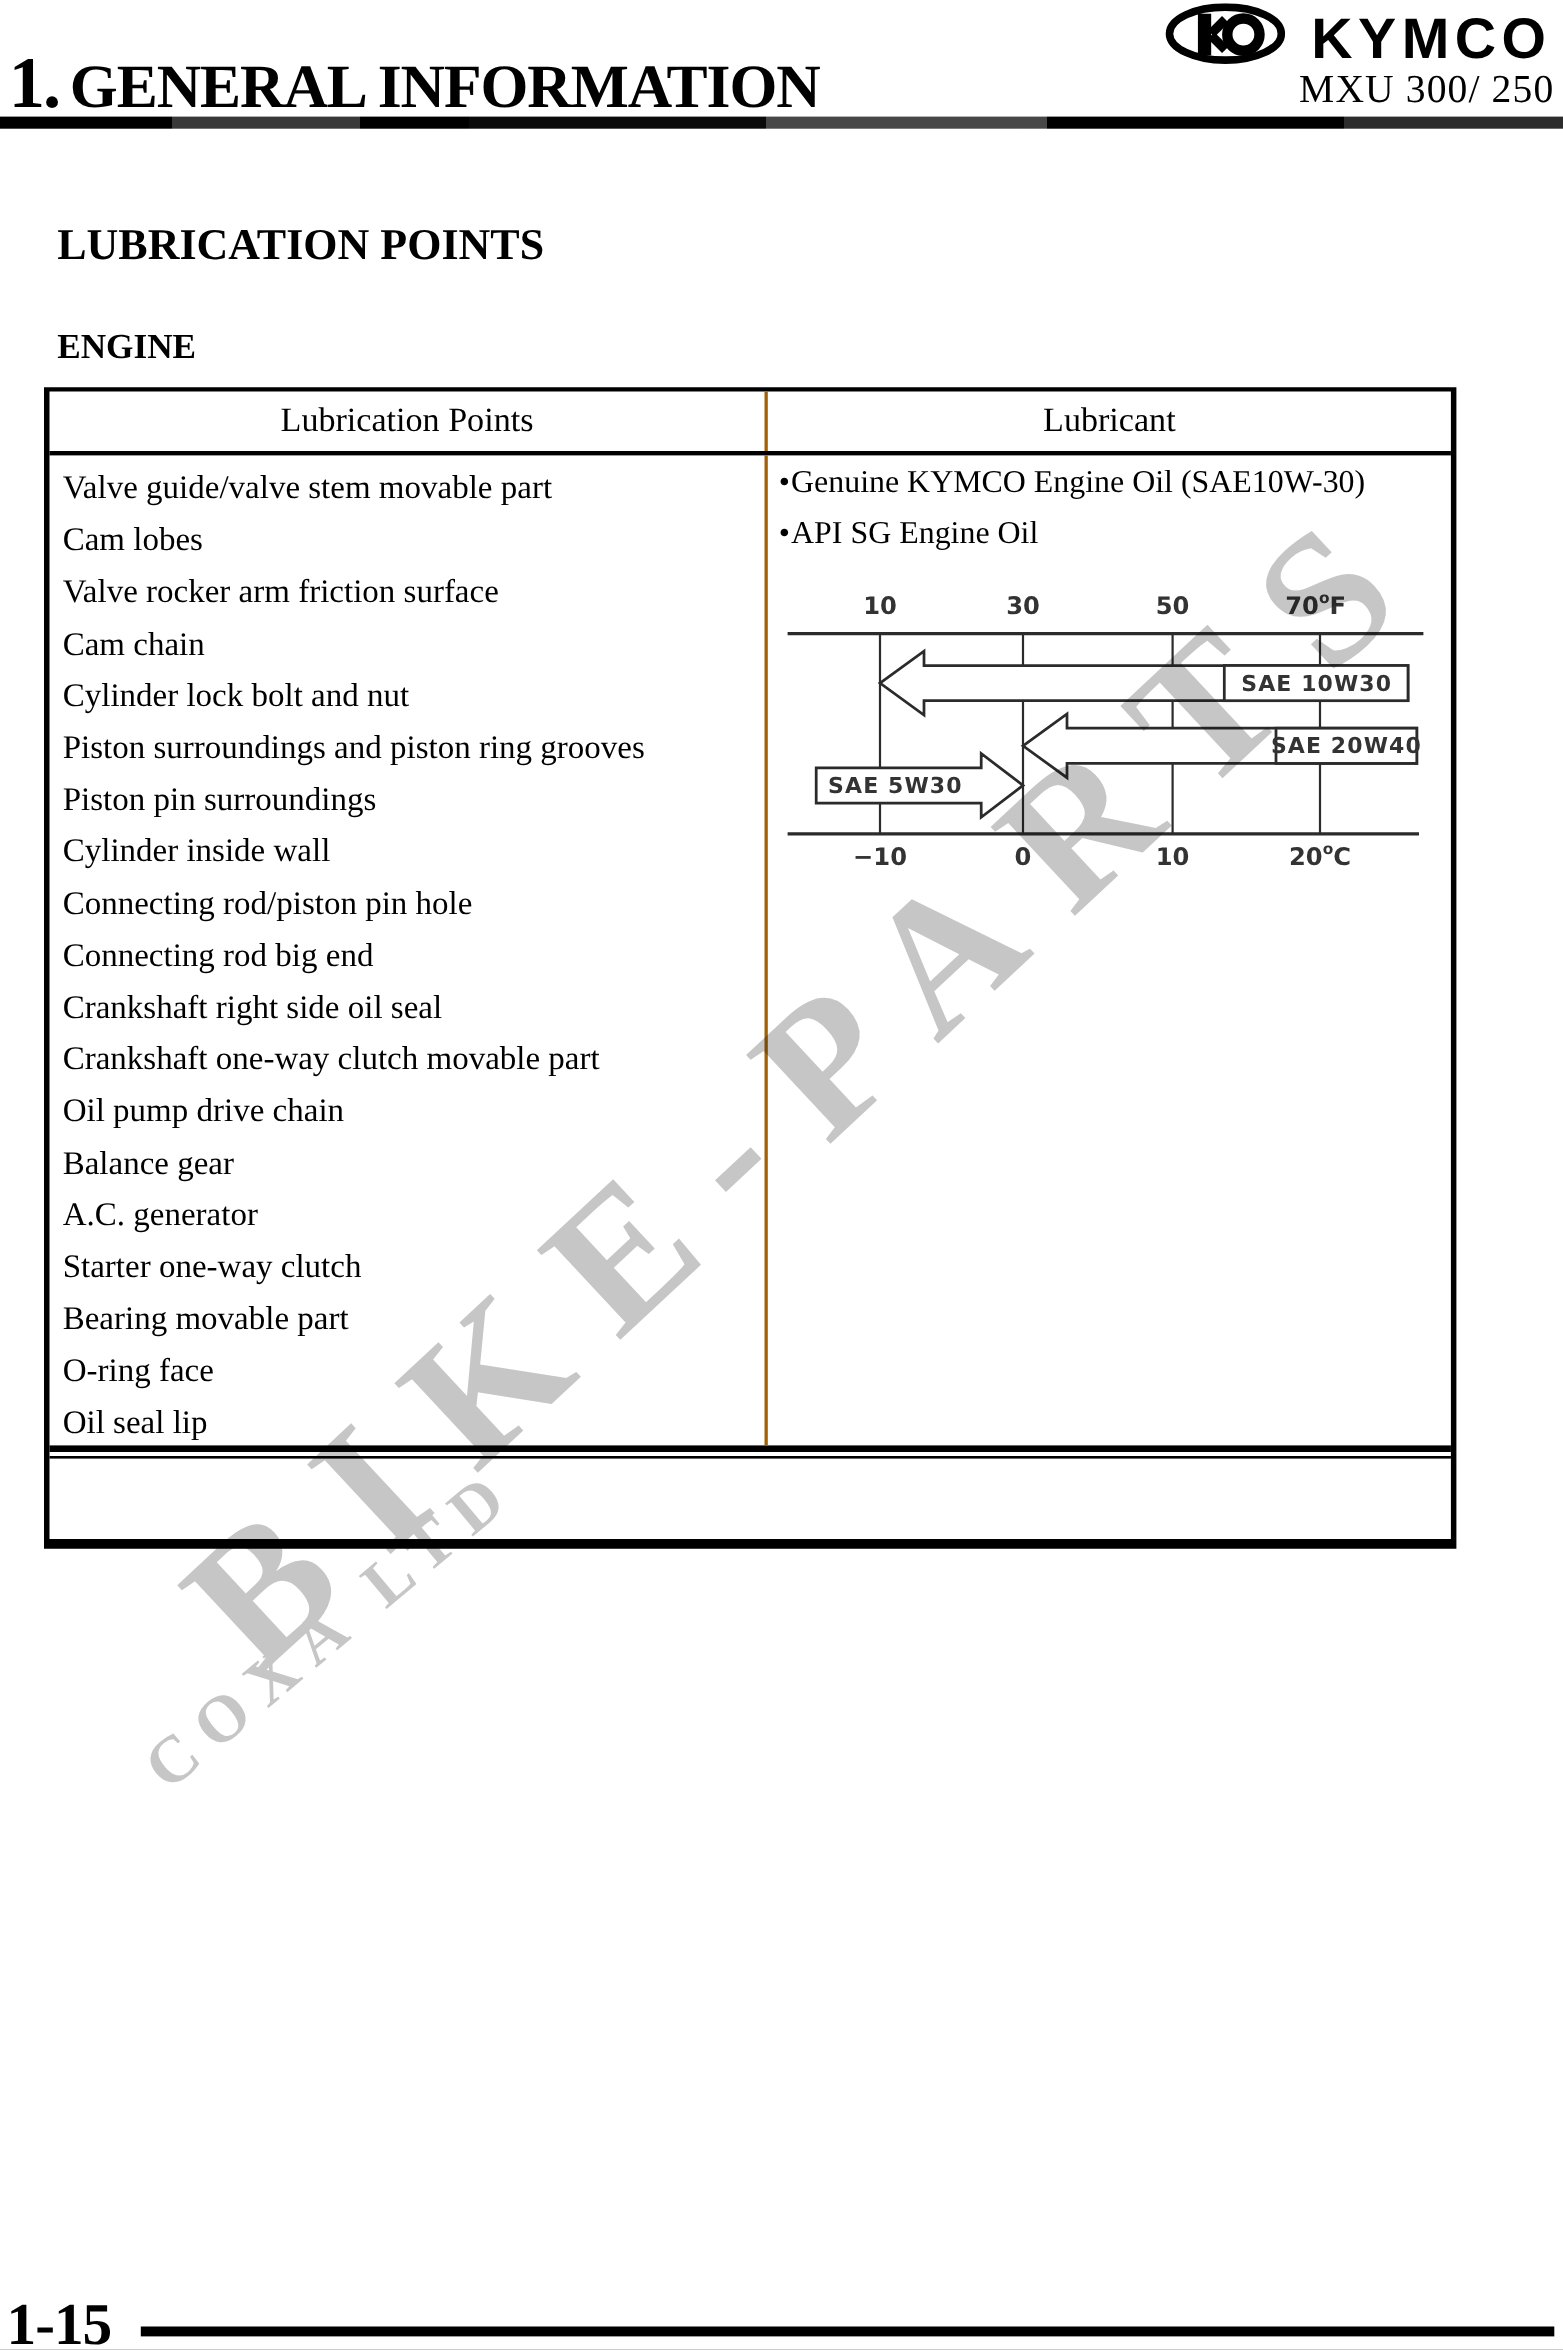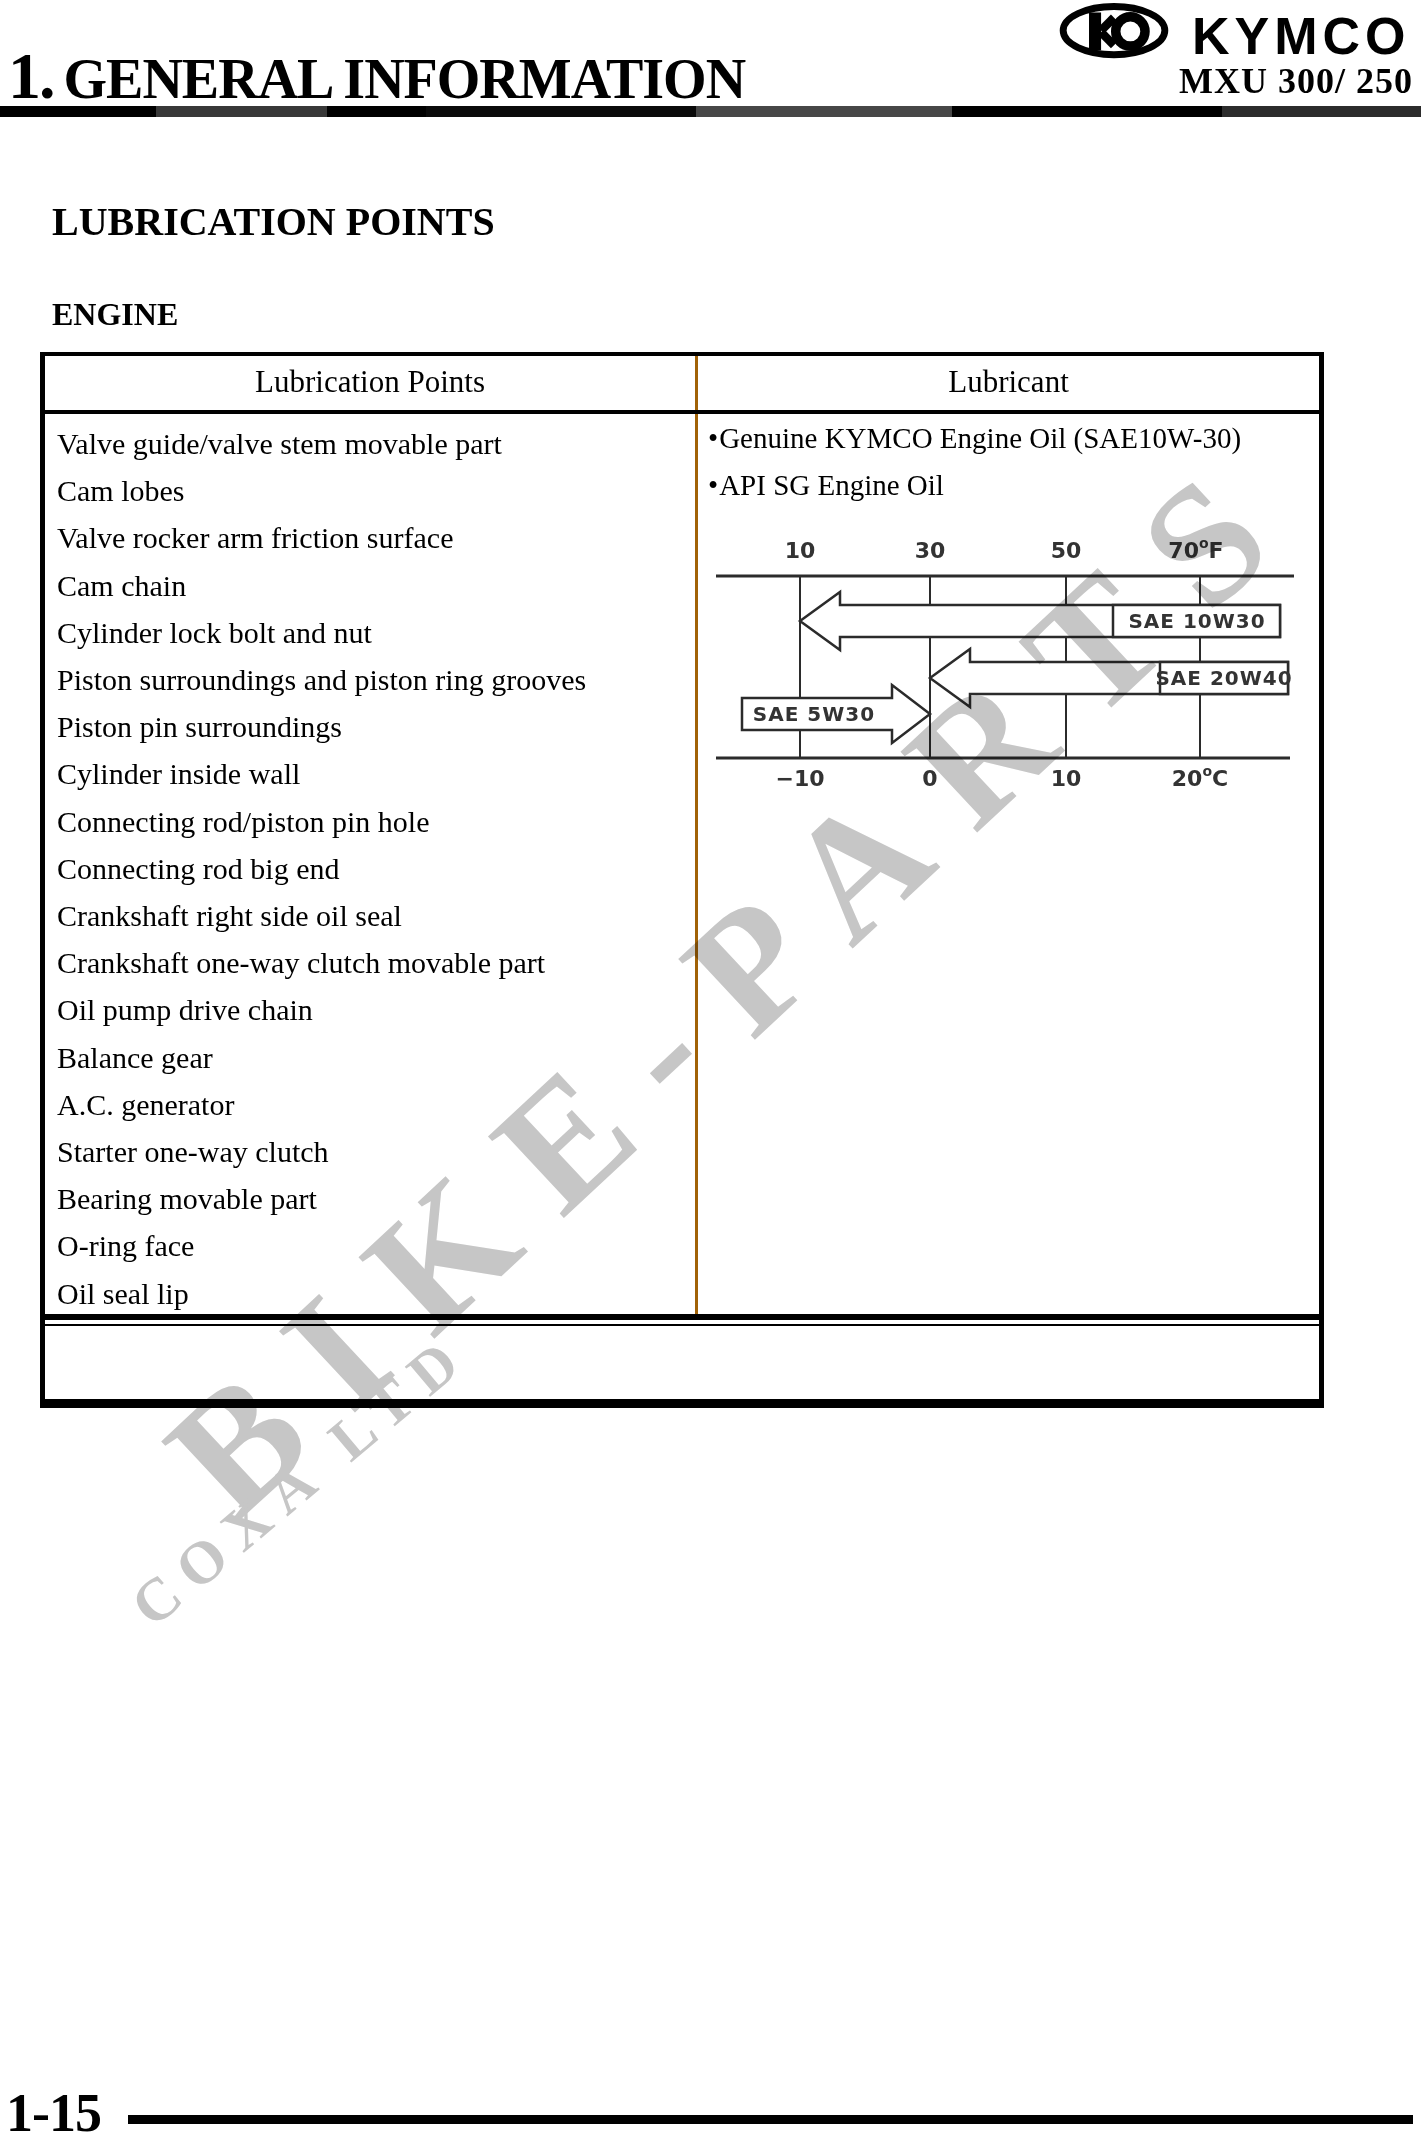--- a/index.html
+++ b/index.html
@@ -11,21 +11,21 @@
   }
   
   .title { position:absolute; left:8px; top:38px; white-space:nowrap; font-weight:bold; }
   .title .chap { font-size:66px; letter-spacing:-2px; }
   .title .t { font-size:56px; letter-spacing:-1px; margin-left:10px; }
   .logo-svg { position:absolute; left:1058px; top:3px; }
   .brand {
     position:absolute; left:1192px; top:6px; font-family:"Liberation Sans","DejaVu Sans",sans-serif;
     font-weight:bold; font-size:52px; letter-spacing:5px;
   }
-  .model { position:absolute; right:8px; top:60px; font-weight:bold; font-size:36px; letter-spacing:1px; }
+  .model { position:absolute; right:8px; top:60px; font-weight:normal; font-size:36px; letter-spacing:1px; }
   .rule {
     position:absolute; left:0; top:106px; width:1421px; height:11px;
     background:linear-gradient(90deg,#000 0 11%,#383838 11% 23%,#000 23% 30%,#0a0a0a 30% 49%,#474747 49% 67%,#000 67% 86%,#2c2c2c 86% 100%);
   }
   .section-title { position:absolute; left:52px; top:198px; font-size:40px; font-weight:bold; }
   .section-subtitle { position:absolute; left:52px; top:296px; font-size:32px; font-weight:bold; }
   
   .lubtable {
     position:absolute; left:40px; top:352px; width:1284px; height:1056px;
     border-style:solid; border-color:#000; border-width:4px 5px 9px 5px;

